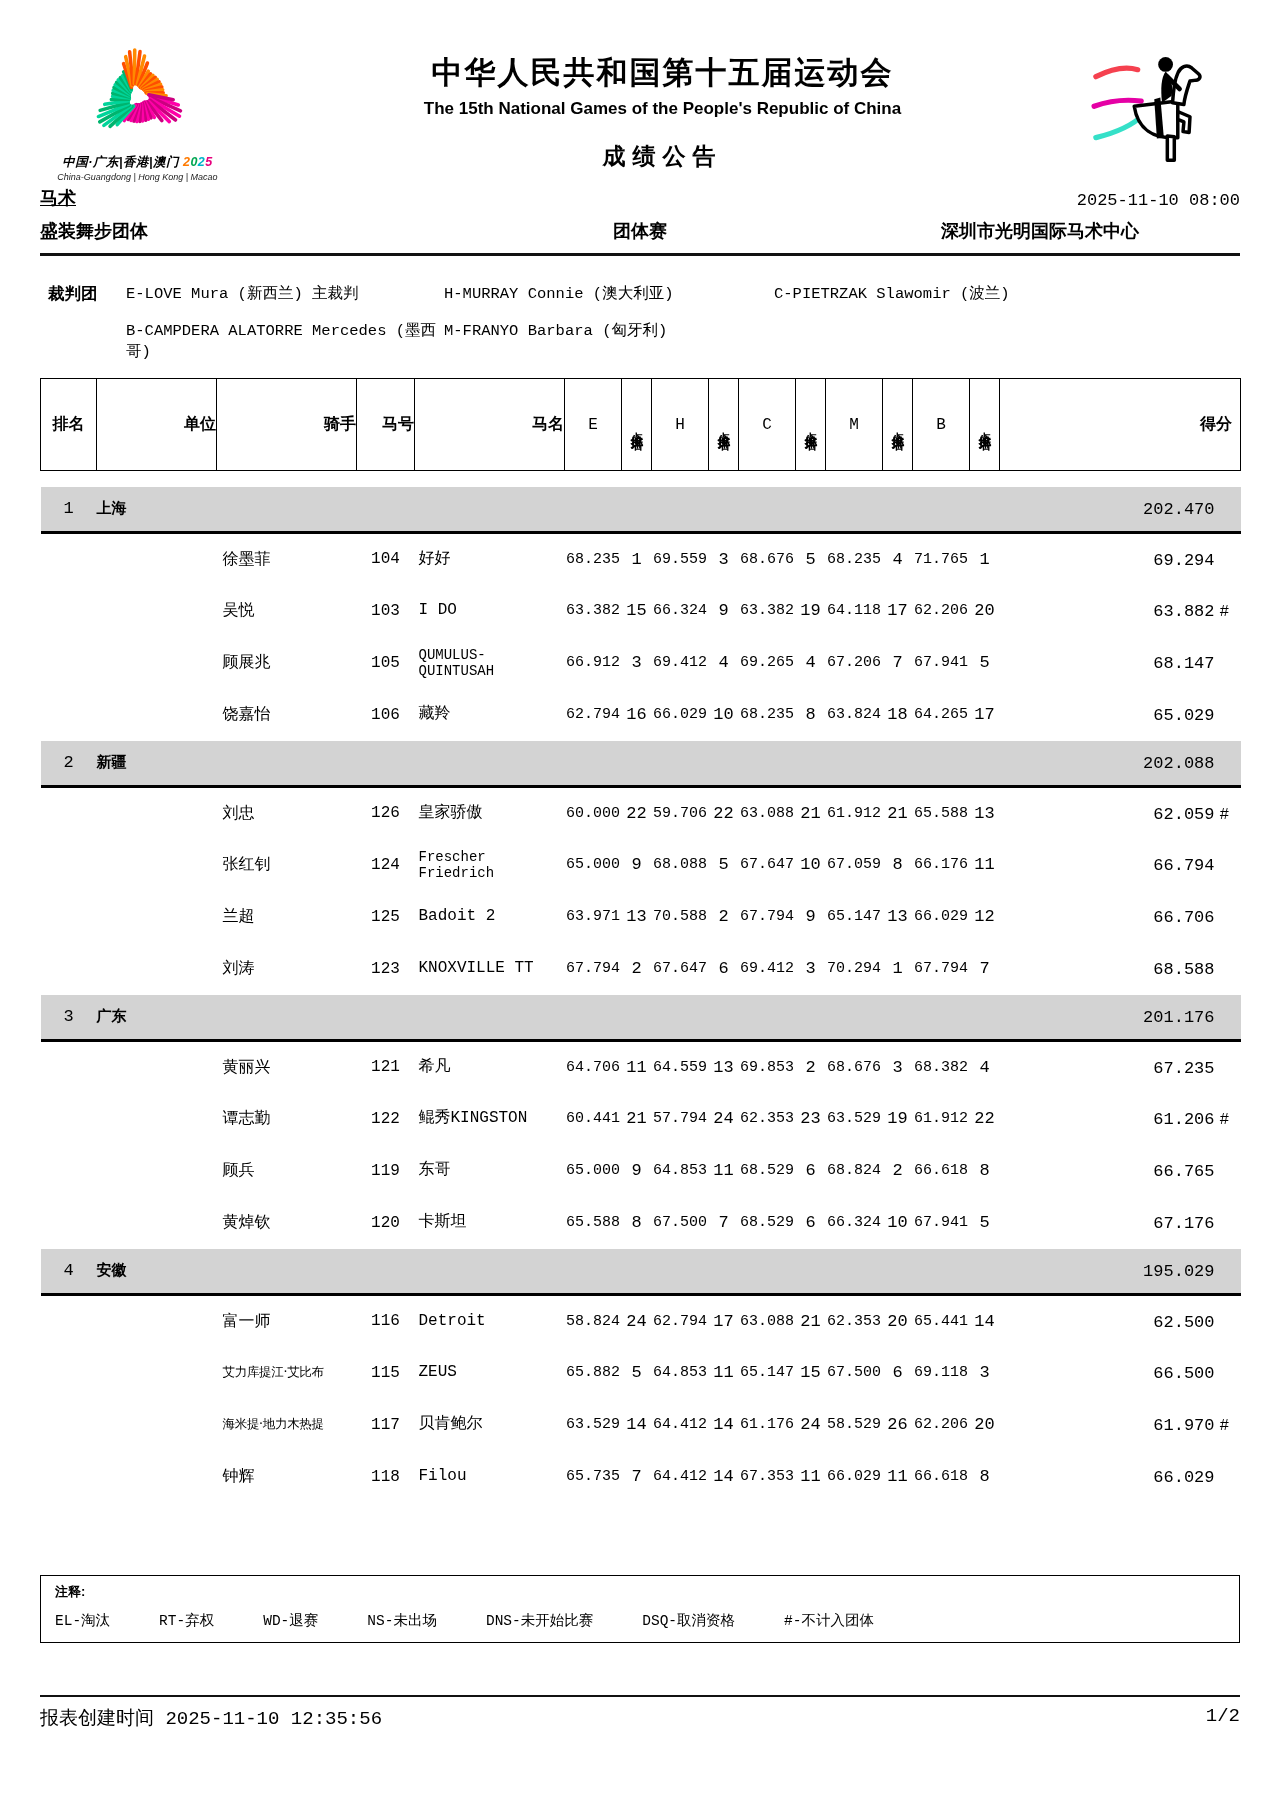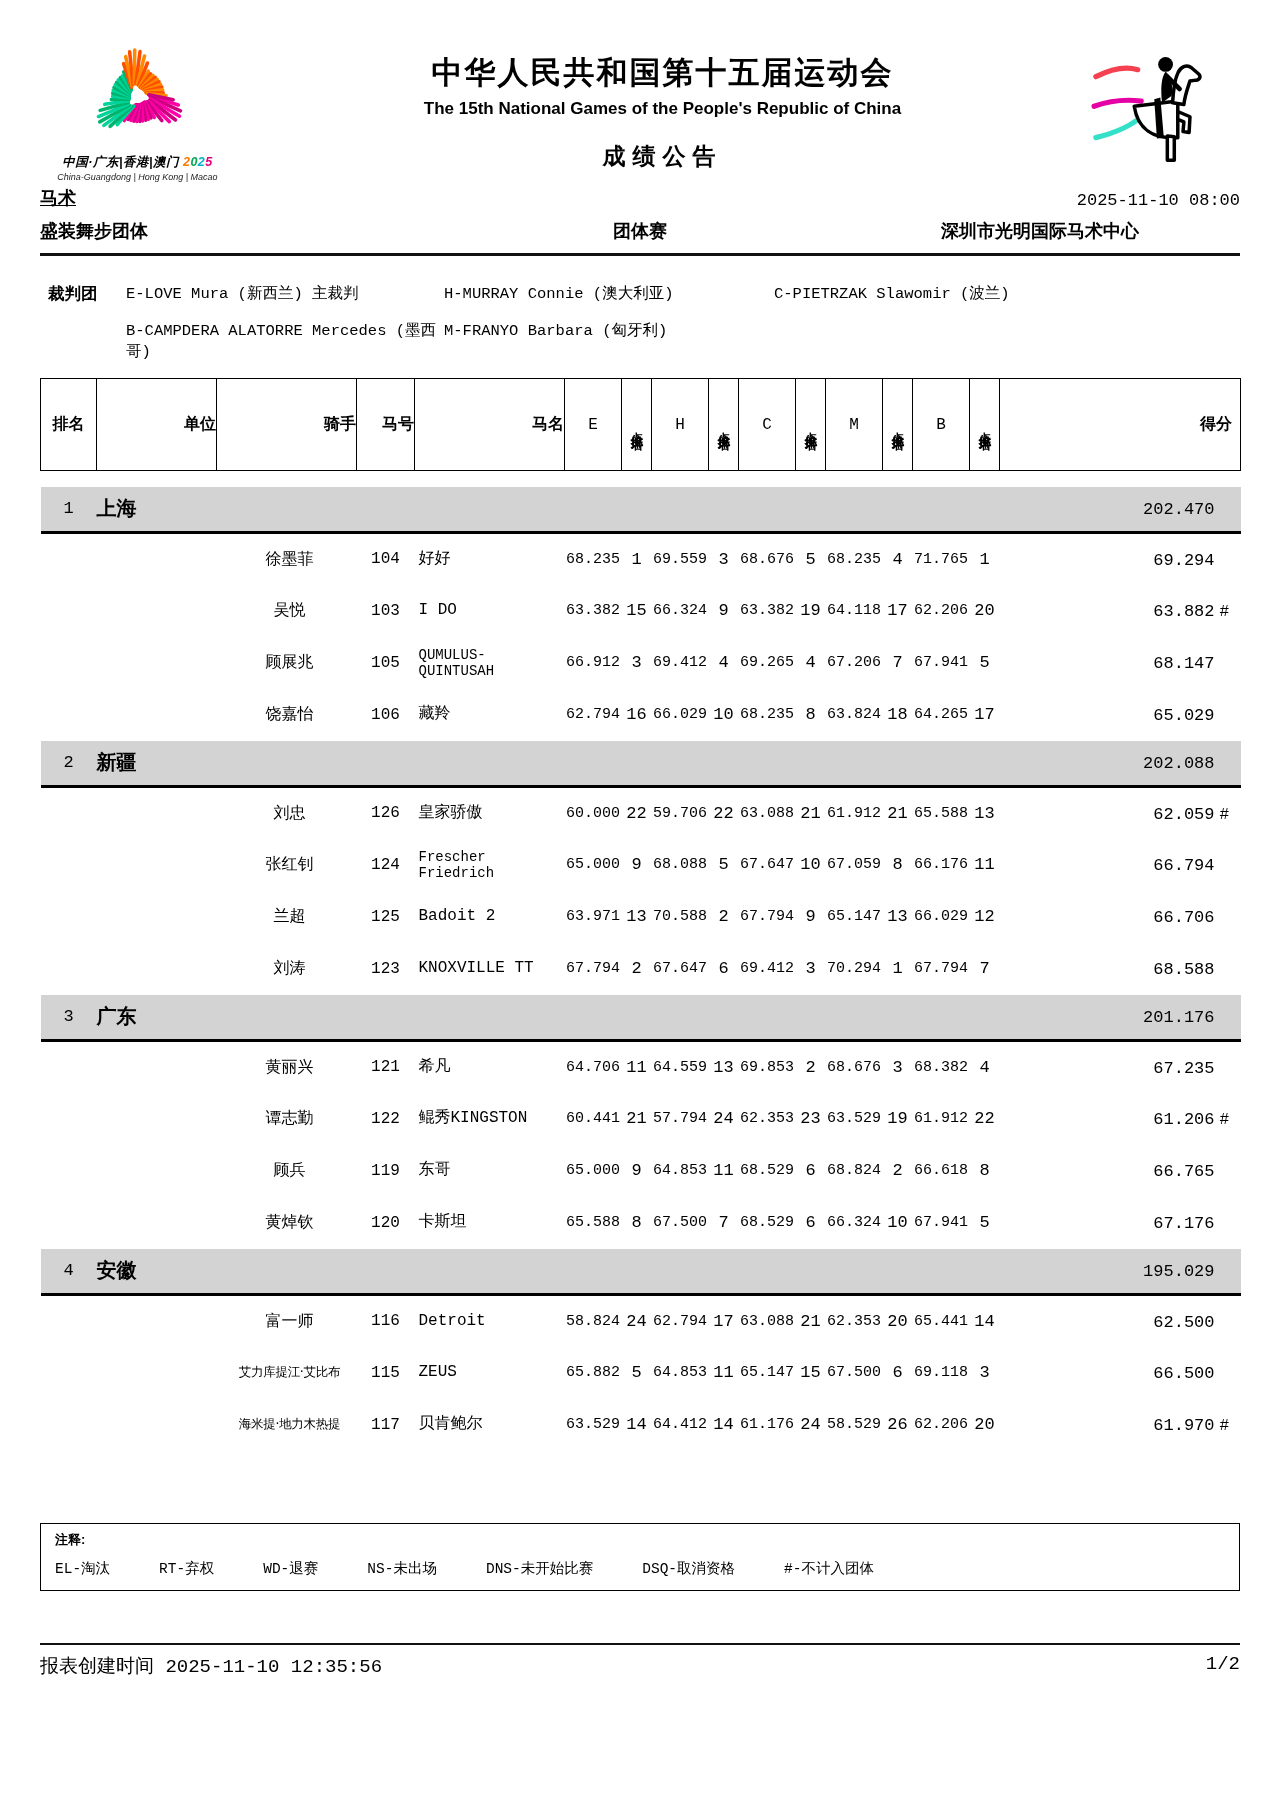--- a/index.html
+++ b/index.html
@@ -49,23 +49,23 @@
   thead th.l { text-align:right; padding-left:6px; }
   thead th.judge { font-family:"Liberation Mono","DejaVu Sans Mono",monospace; font-weight:normal; font-size:16px; }
   thead th.vert span { writing-mode:vertical-rl; text-orientation:upright;
                        font-size:12.5px; font-weight:600; letter-spacing:2px; display:inline-block; }
   thead th.score-h { text-align:right; padding-right:8px; }
 
   tbody td { border:none; }
   tr.spacer td { height:16px; }
   tr.team-row td { height:46px; background:#d3d3d3; border-bottom:3px solid #000; }
   tr.team-row .td-rank { text-align:center; font-size:17px; }
-  tr.team-row .td-unit { font-family:Liberation Serif, serif; font-weight:bold; font-size:20px; }
+  tr.team-row .td-unit { font-family:Liberation Serif, serif; font-weight:bold; font-size:15px; }
   tr.rider-row td { height:52px; }
-  .td-rider { font-size:16px; padding-left:6px;text-align:center; }
+  .td-rider { font-size:16px; padding-left:6px; }
   .td-rider.long { font-size:12.5px; letter-spacing:-.3px; }
   .td-no { text-align:center; font-size:16px; }
   .td-horse { font-size:16px; padding-left:4px; white-space:pre-line; line-height:19px; }
   .td-horse.two { font-size:14px; line-height:16px; }
   .td-sc { text-align:center; font-size:15px; }
   .td-rk { text-align:center; font-size:17px; }
   .td-score { text-align:right; padding-right:6px; font-size:17px; white-space:nowrap; }
   .td-score .fv { display:inline-block; width:20px; text-align:left; padding-left:5px; font-size:16px; }
 
   
@@ -515,20 +515,38 @@
         <td class="td-sc num">64.412</td>
         <td class="td-rk num">14</td>
         <td class="td-sc num">61.176</td>
         <td class="td-rk num">24</td>
         <td class="td-sc num">58.529</td>
         <td class="td-rk num">26</td>
         <td class="td-sc num">62.206</td>
         <td class="td-rk num">20</td>
         <td class="td-score"><span class="sv num">61.970</span><span class="fv num">#</span></td>
       </tr>
+      <tr class="rider-row">
+        <td class=""></td>
+        <td class=""></td>
+        <td class="td-rider">钟辉</td>
+        <td class="td-no num">118</td>
+        <td class="td-horse num">Filou</td>
+        <td class="td-sc num">65.735</td>
+        <td class="td-rk num">7</td>
+        <td class="td-sc num">64.412</td>
+        <td class="td-rk num">14</td>
+        <td class="td-sc num">67.353</td>
+        <td class="td-rk num">11</td>
+        <td class="td-sc num">66.029</td>
+        <td class="td-rk num">11</td>
+        <td class="td-sc num">66.618</td>
+        <td class="td-rk num">8</td>
+        <td class="td-score"><span class="sv num">66.029</span><span class="fv num"></span></td>
+      </tr>
     </tbody>
 </table>
 
 <div class="legend-box">
   <div class="legend-title">注释:</div>
   <div class="legend-items" id="legend-items">
       <span>EL-淘汰</span>
       <span>RT-弃权</span>
       <span>WD-退赛</span>
       <span>NS-未出场</span>

